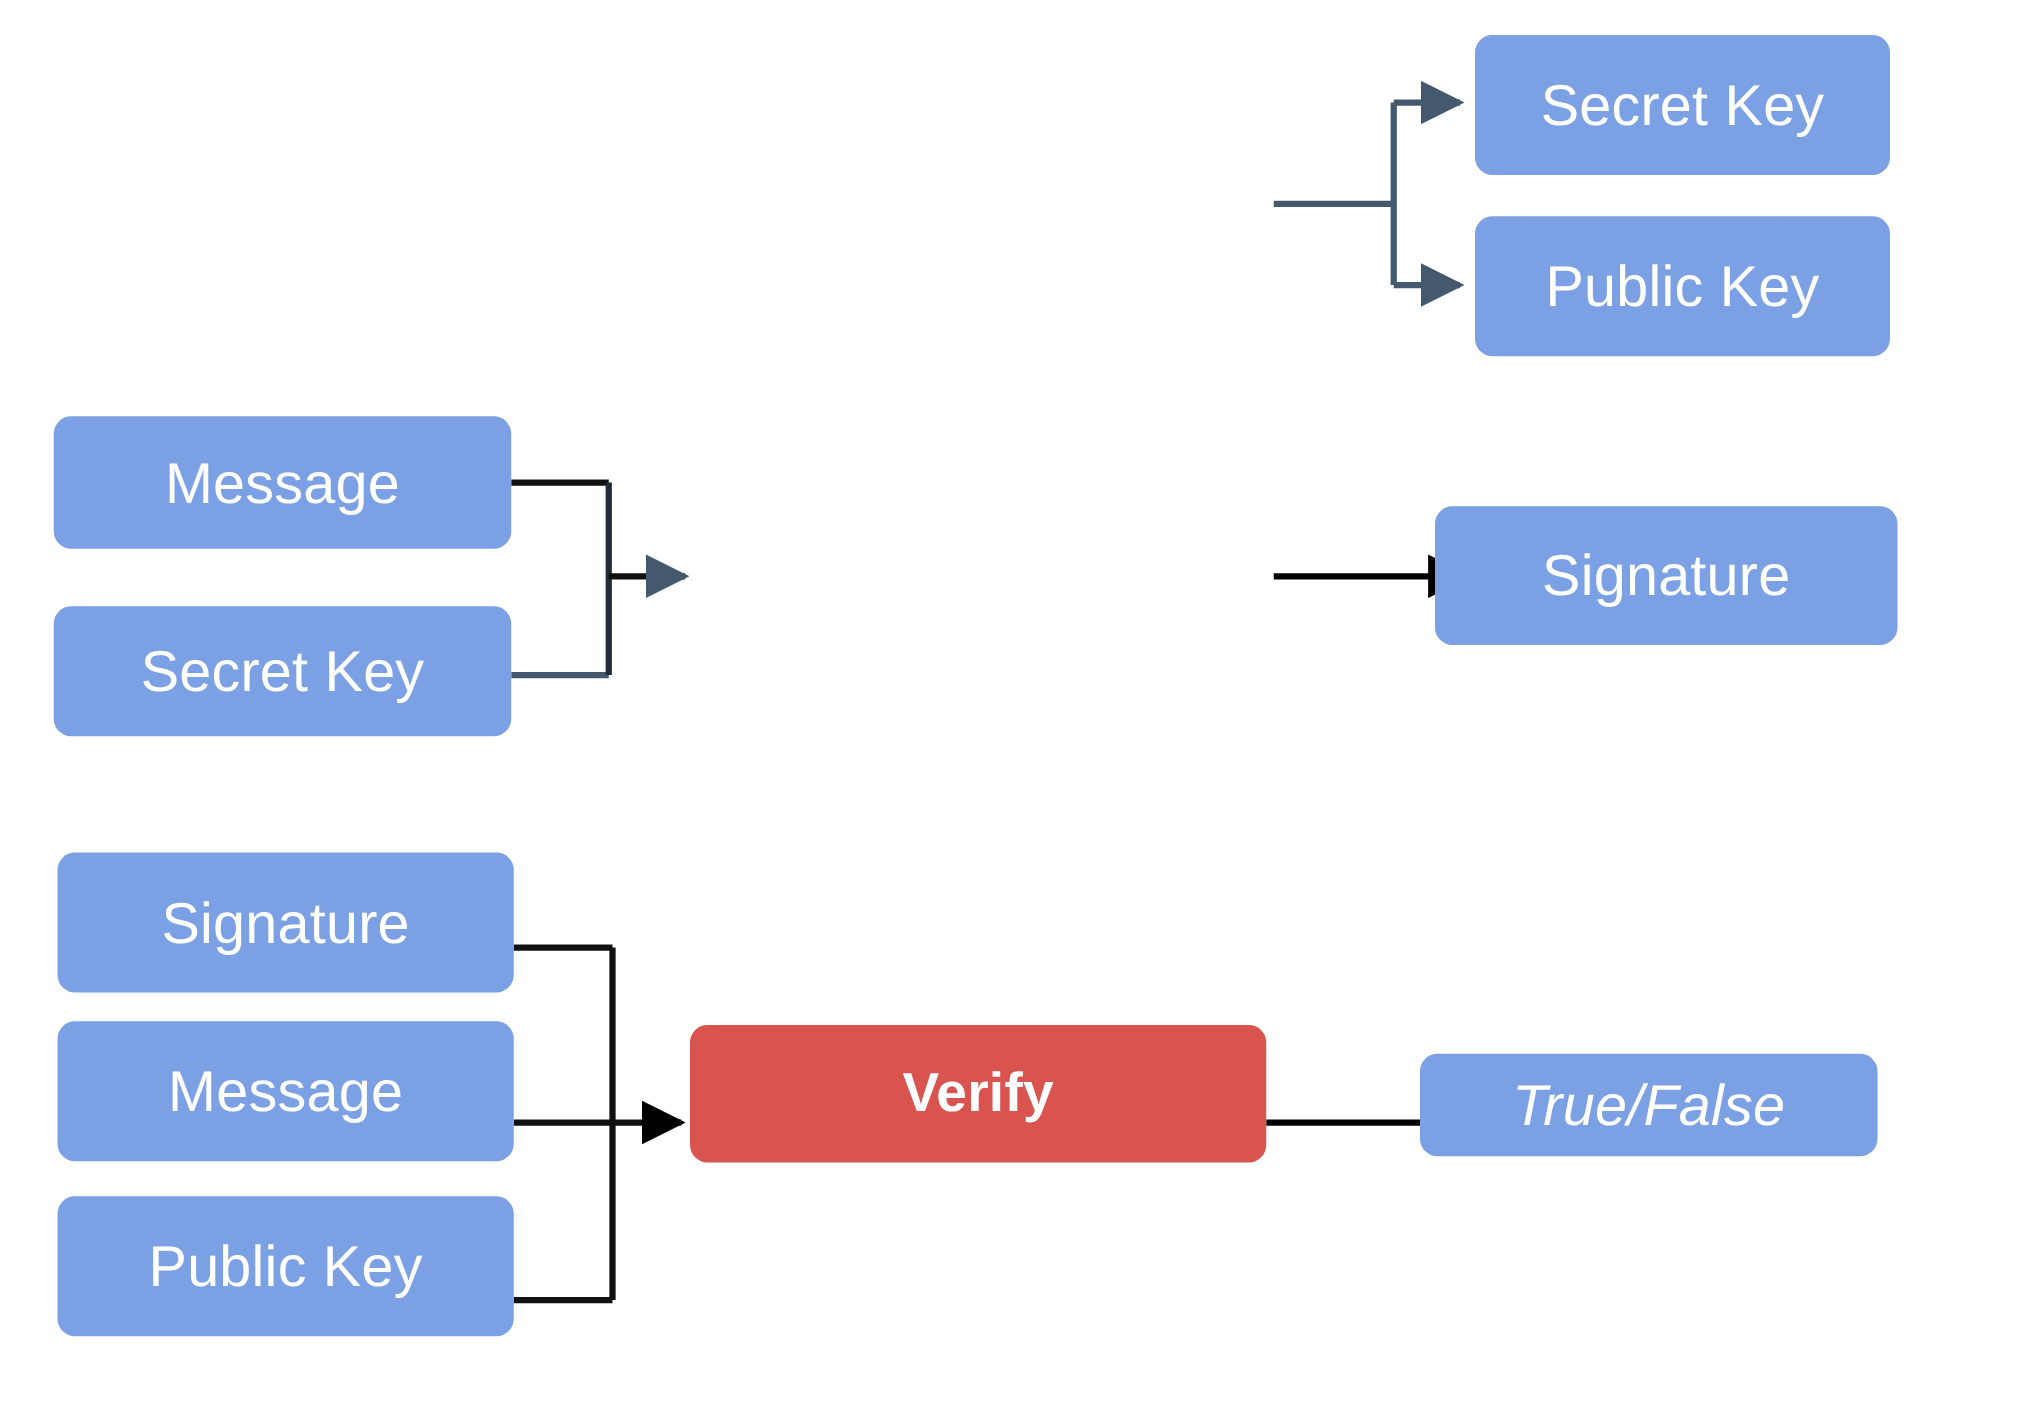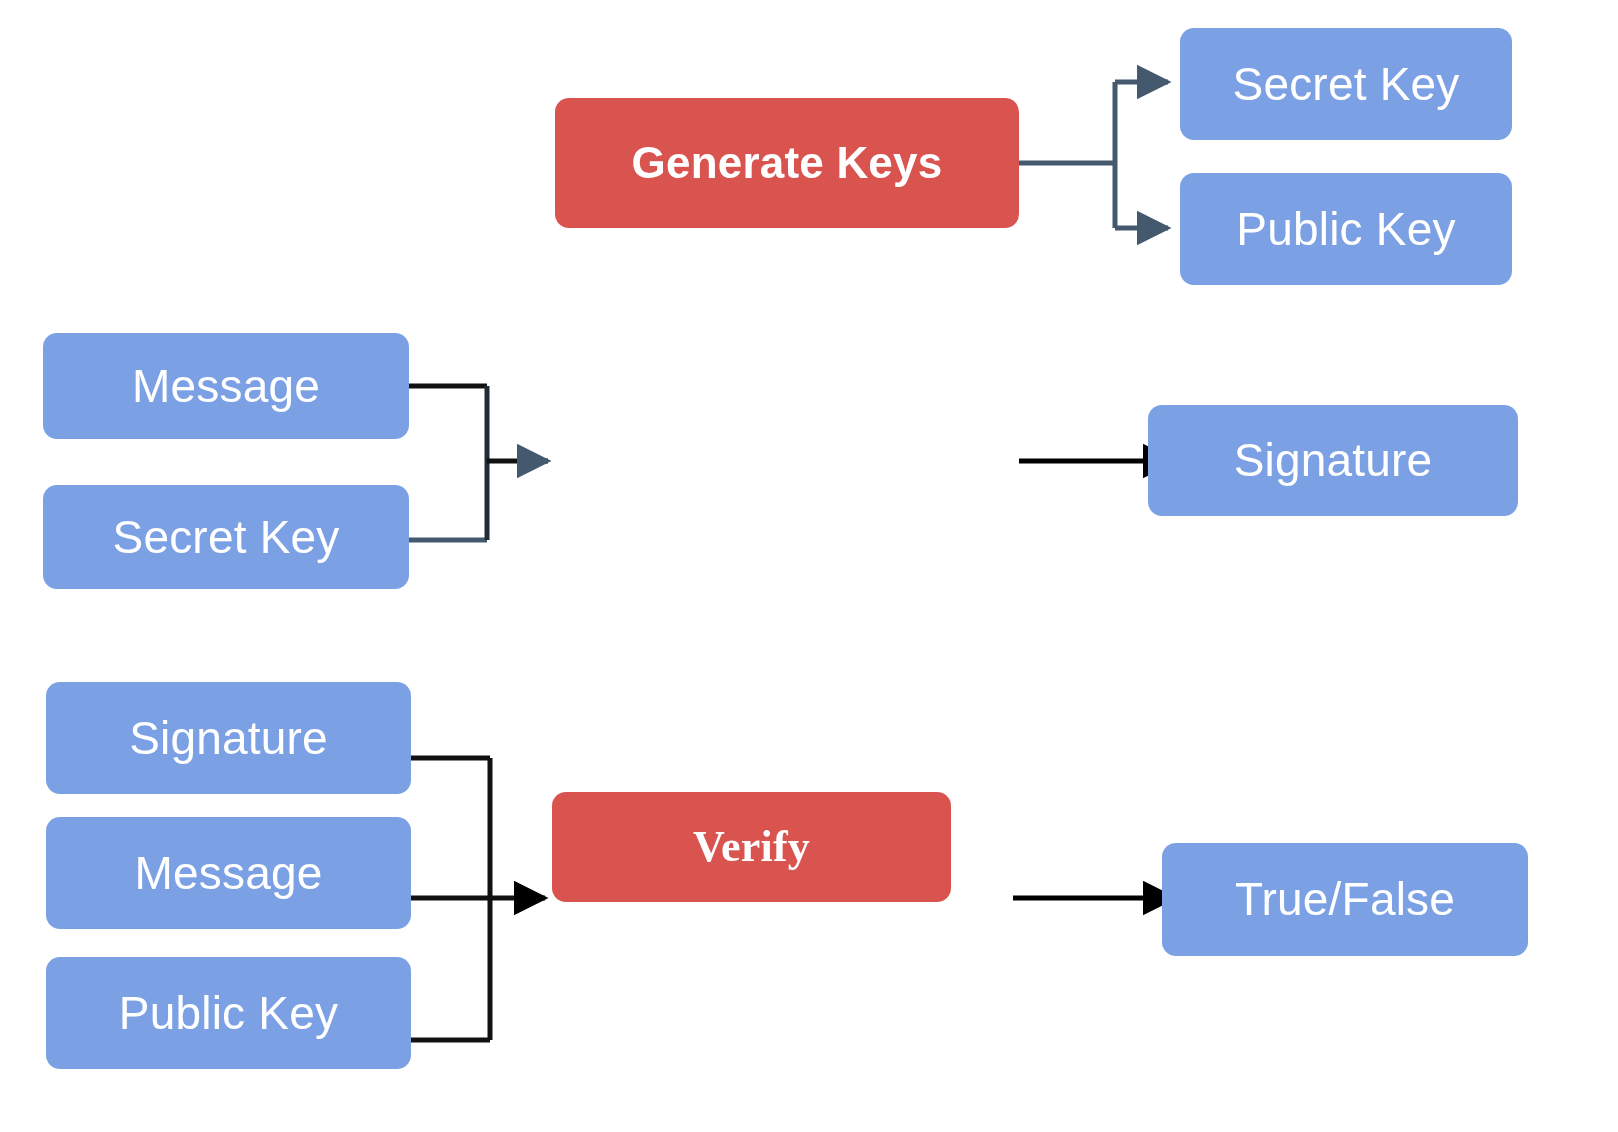--- a/index.html
+++ b/index.html
@@ -90,36 +90,35 @@
       <path d="M 411 1040 L 490 1040" stroke="#111111" stroke-width="5" fill="none"></path>
       <path d="M 490 758 L 490 1040" stroke="#111111" stroke-width="5" fill="none"></path>
       <path d="M 490 898 L 545 898" stroke="#111111" stroke-width="5" fill="none" marker-end="url(#arrow-black)"></path>
     </g>
 
     <g>
       <path d="M 1013 898 L 1174 898" stroke="#000000" stroke-width="5" fill="none" marker-end="url(#arrow-black)"></path>
     </g>
   </svg>
 
-  <div class="node red" style="left:555px; top:98px; width:464px; height:130px;">Generate Keys</div>
 
   <div class="node blue" style="left:1180px; top:28px; width:332px; height:112px;">Secret Key</div>
 
   <div class="node blue" style="left:1180px; top:173px; width:332px; height:112px;">Public Key</div>
 
   <div class="node blue" style="left:43px; top:333px; width:366px; height:106px;">Message</div>
 
   <div class="node blue" style="left:43px; top:485px; width:366px; height:104px;">Secret Key</div>
 
 
   <div class="node blue" style="left:1148px; top:405px; width:370px; height:111px;">Signature</div>
 
   <div class="node blue" style="left:46px; top:682px; width:365px; height:112px;">Signature</div>
 
   <div class="node blue" style="left:46px; top:817px; width:365px; height:112px;">Message</div>
 
   <div class="node blue" style="left:46px; top:957px; width:365px; height:112px;">Public Key</div>
 
-  <div class="node red" style="left:552px; top:792px; width:399px; height:110px;font-family:Liberation Serif, serif;">Verify</div>
+  <div class="node red" style="left:552px; top:820px; width:461px; height:110px;">Verify</div>
 
-  <div class="node blue" style="left:1162px; top:843px; width:366px; height:113px;">True/False</div>
+  <div class="node blue" style="left:1136px; top:843px; width:366px; height:82px;font-style:italic;">True/False</div>
 
 </div>
 
 </body></html>

